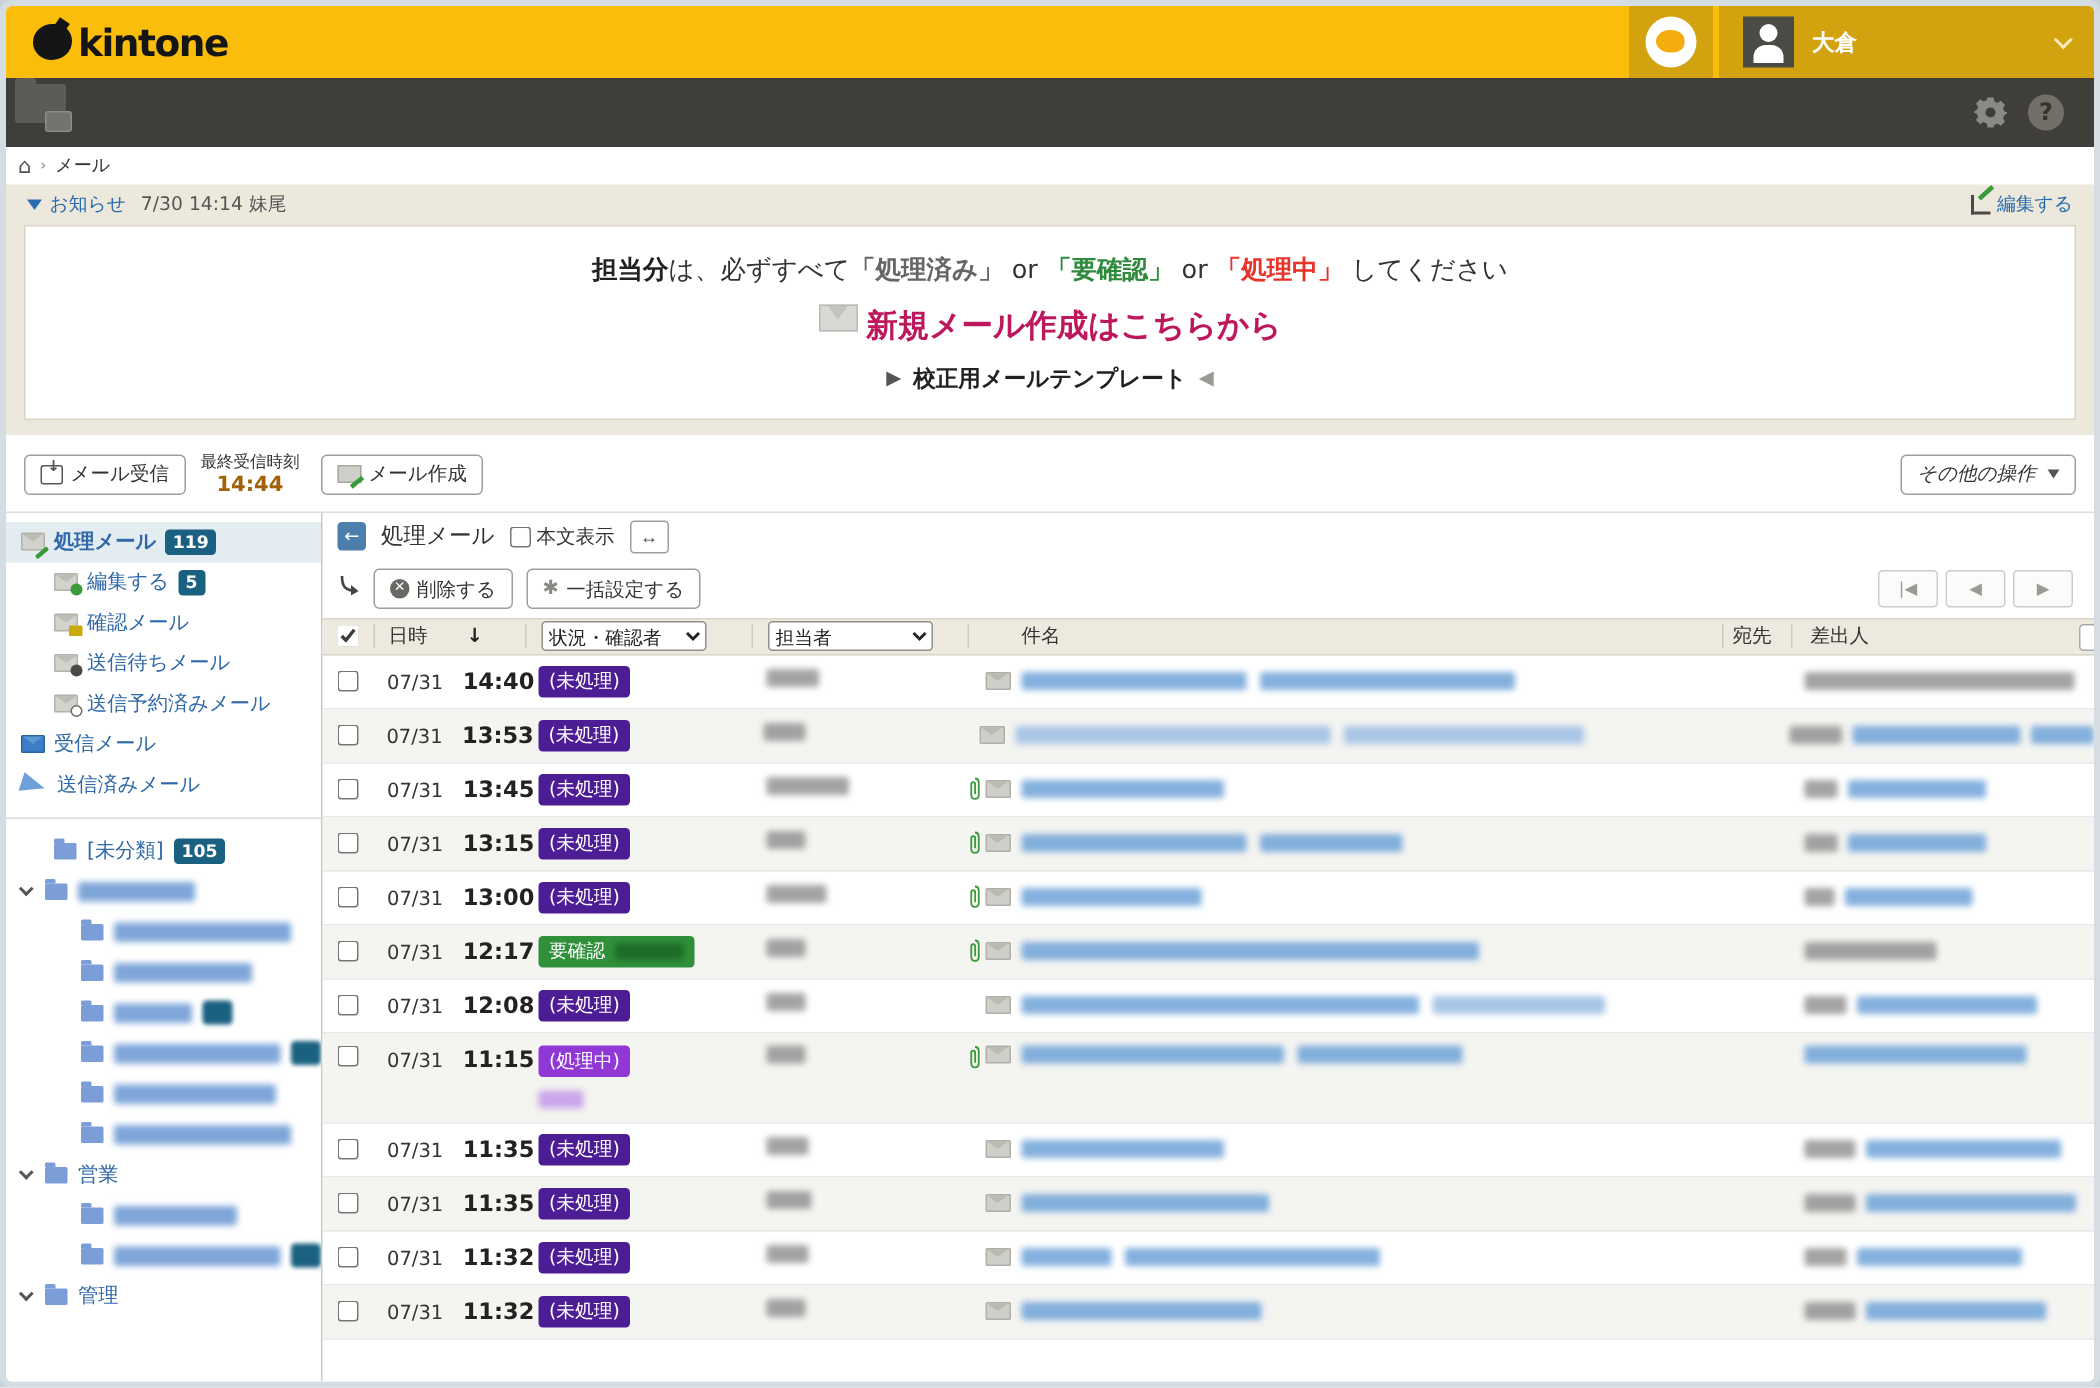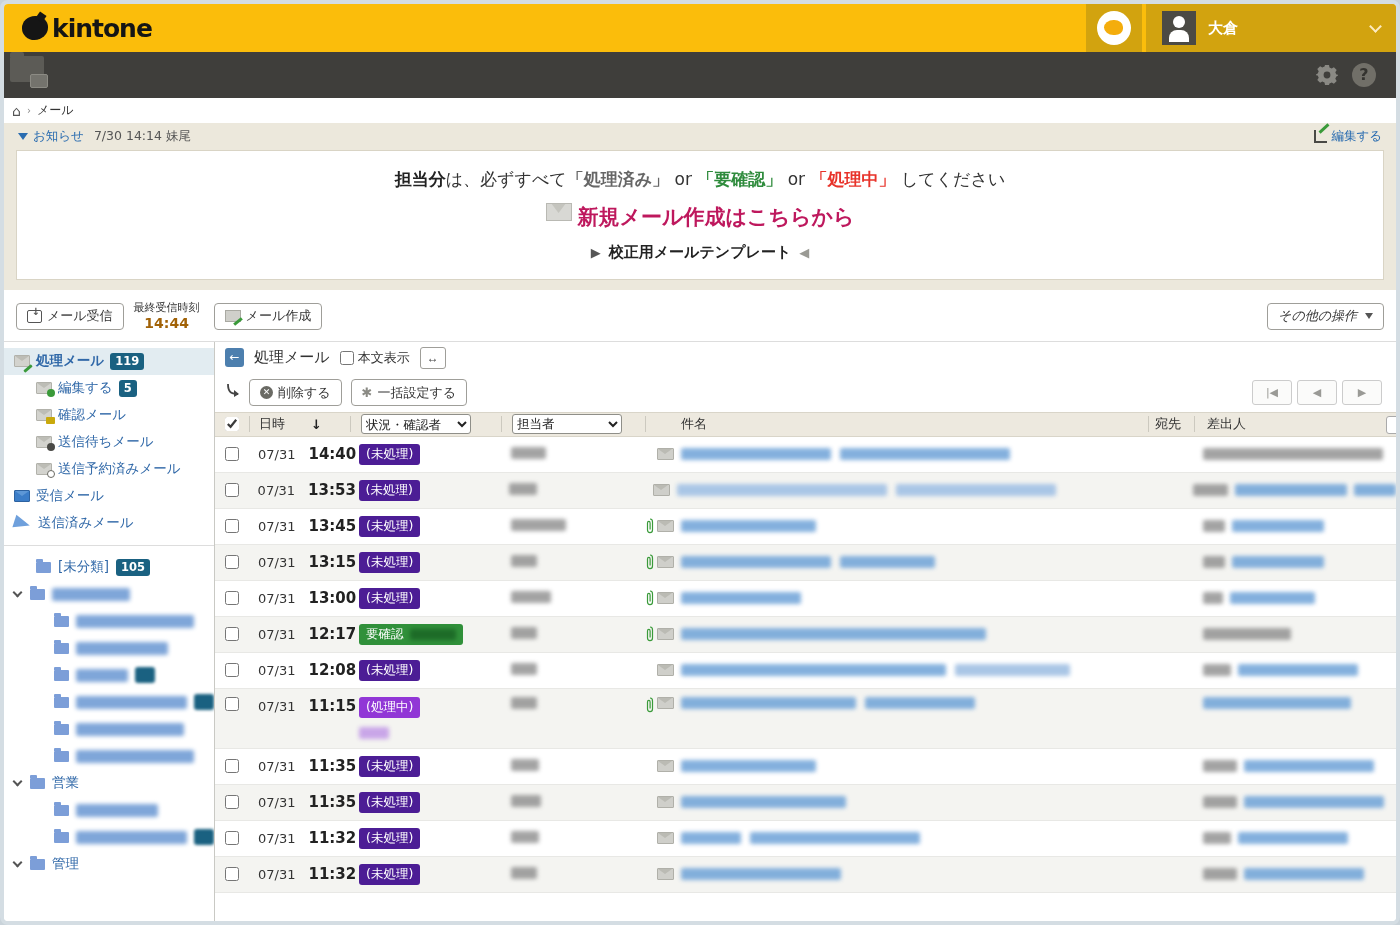--- a/index.html
+++ b/index.html
@@ -126,21 +126,21 @@
   .pager { position:absolute; right:14px; top:6px; display:flex; gap:5px; }
   .pg { width:40px; height:25px; border:1px solid #ccc; border-radius:3px; background:#fbfbfa; color:#9a9a96; font-size:11px; cursor:pointer; font-family:inherit; }
 
   
   .thead { height:25px; background:#ede9df; border-top:1px solid #d9d5c9; border-bottom:1px solid #d9d5c9; display:flex; align-items:center; font-size:13px; color:#333; position:relative; }
   .thead .sep { width:1px; height:16px; background:#ccc9bf; }
   .th-cb { width:34px; display:flex; justify-content:center; }
   .th-date { width:100px; padding-left:9px; display:flex; align-items:center; gap:26px; }
   .sort { font-weight:bold; color:#222; }
   .th-status { width:150px; padding-left:10px; }
-  .th-asg { width:143px; padding-left:10px;font-family:Liberation Serif, serif; }
+  .th-asg { width:143px; padding-left:10px; }
   .th-gap { width:15px; }
   .th-subj { width:487px; padding-left:20px; }
   .th-to { width:45px; padding-left:6px; }
   .th-from { flex:1; padding-left:12px; display:flex; align-items:center; gap:0; }
   .thead select { font-size:12.5px; height:20px; border:1px solid #8f8f89; border-radius:3px; background:#fff; color:#222; width:110px; font-family:inherit; }
   .sliver { position:absolute; right:-6px; top:3px; width:16px; height:18px; border:1px solid #aaa; border-radius:3px; background:#fff; }
 
   .trow { display:flex; align-items:center; min-height:36px; border-bottom:1px solid #e8e8e5; font-size:13px; }
   .trow.odd { background:#f4f4f1; }
   .trow.tall { min-height:60px; align-items:flex-start; padding-top:8px; }

